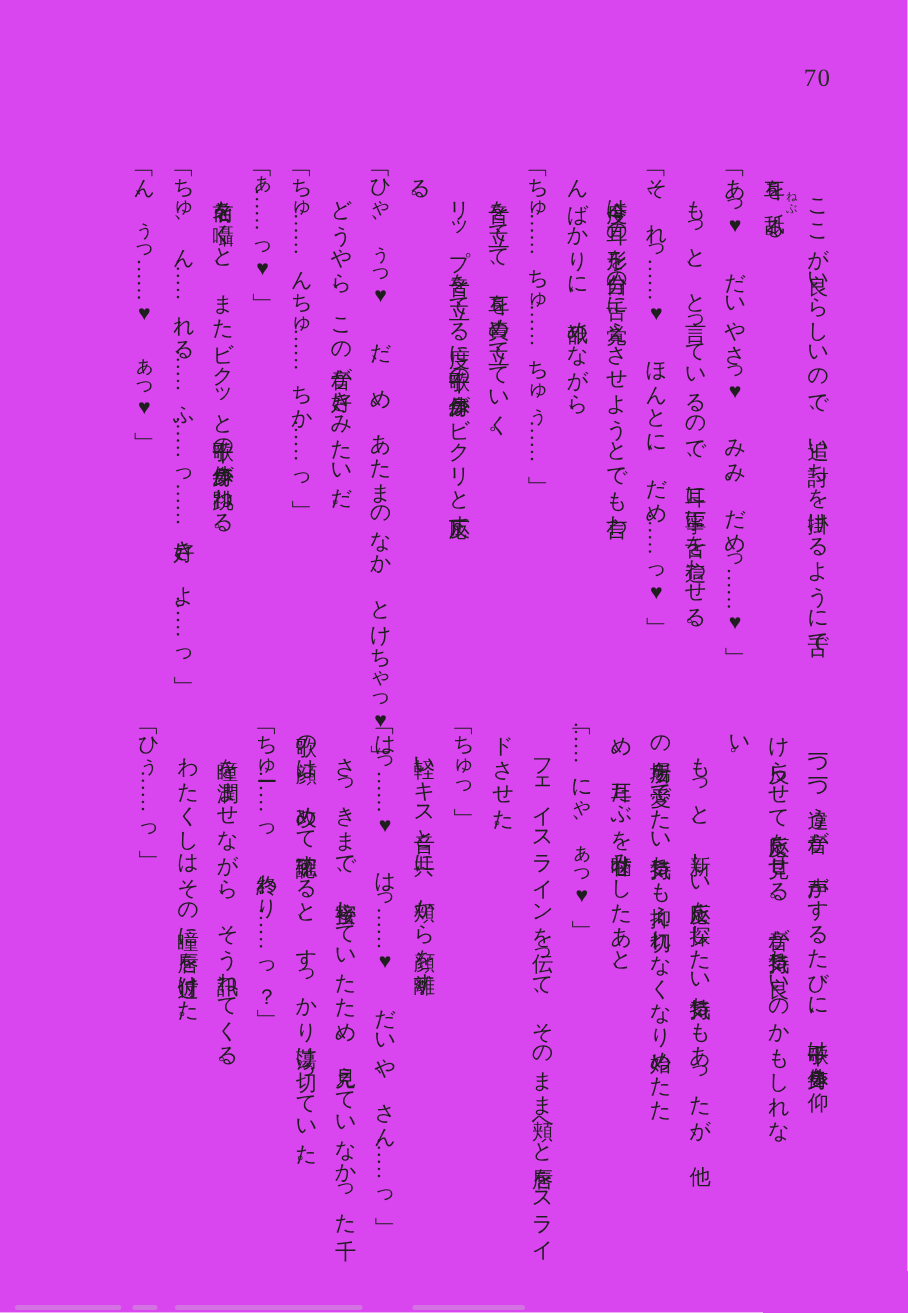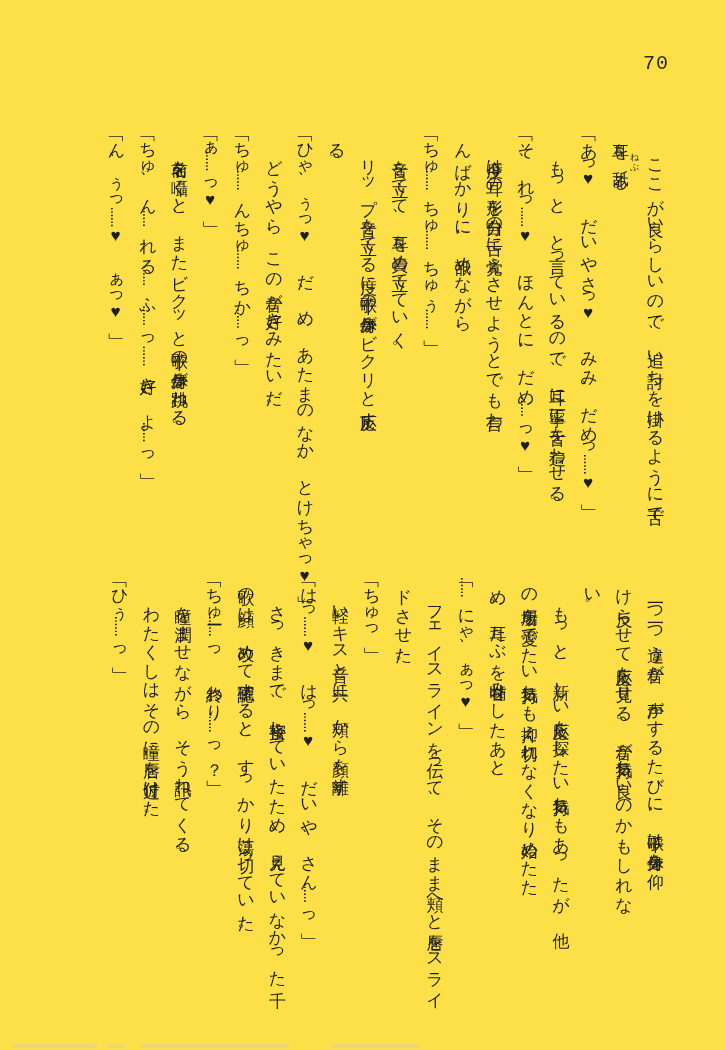--- a/index.html
+++ b/index.html
@@ -4,22 +4,22 @@
 <style>
   html, body {
     margin: 0;
     padding: 0;
     background: #ffffff;
   }
   .page {
     position: relative;
     width: 726px;
     height: 1050px;
-    background: #fde047;
-    font-family: Liberation Mono, monospace;
+    background: #d946ef;
+    font-family: Liberation Serif, serif;
     color: #1e1e1e;
     overflow: hidden;
   }
   .page-number {
     position: absolute;
     top: 52px;
     left: 643px;
     font-size: 20px;
     letter-spacing: 1px;
     color: #2a2a2a;

